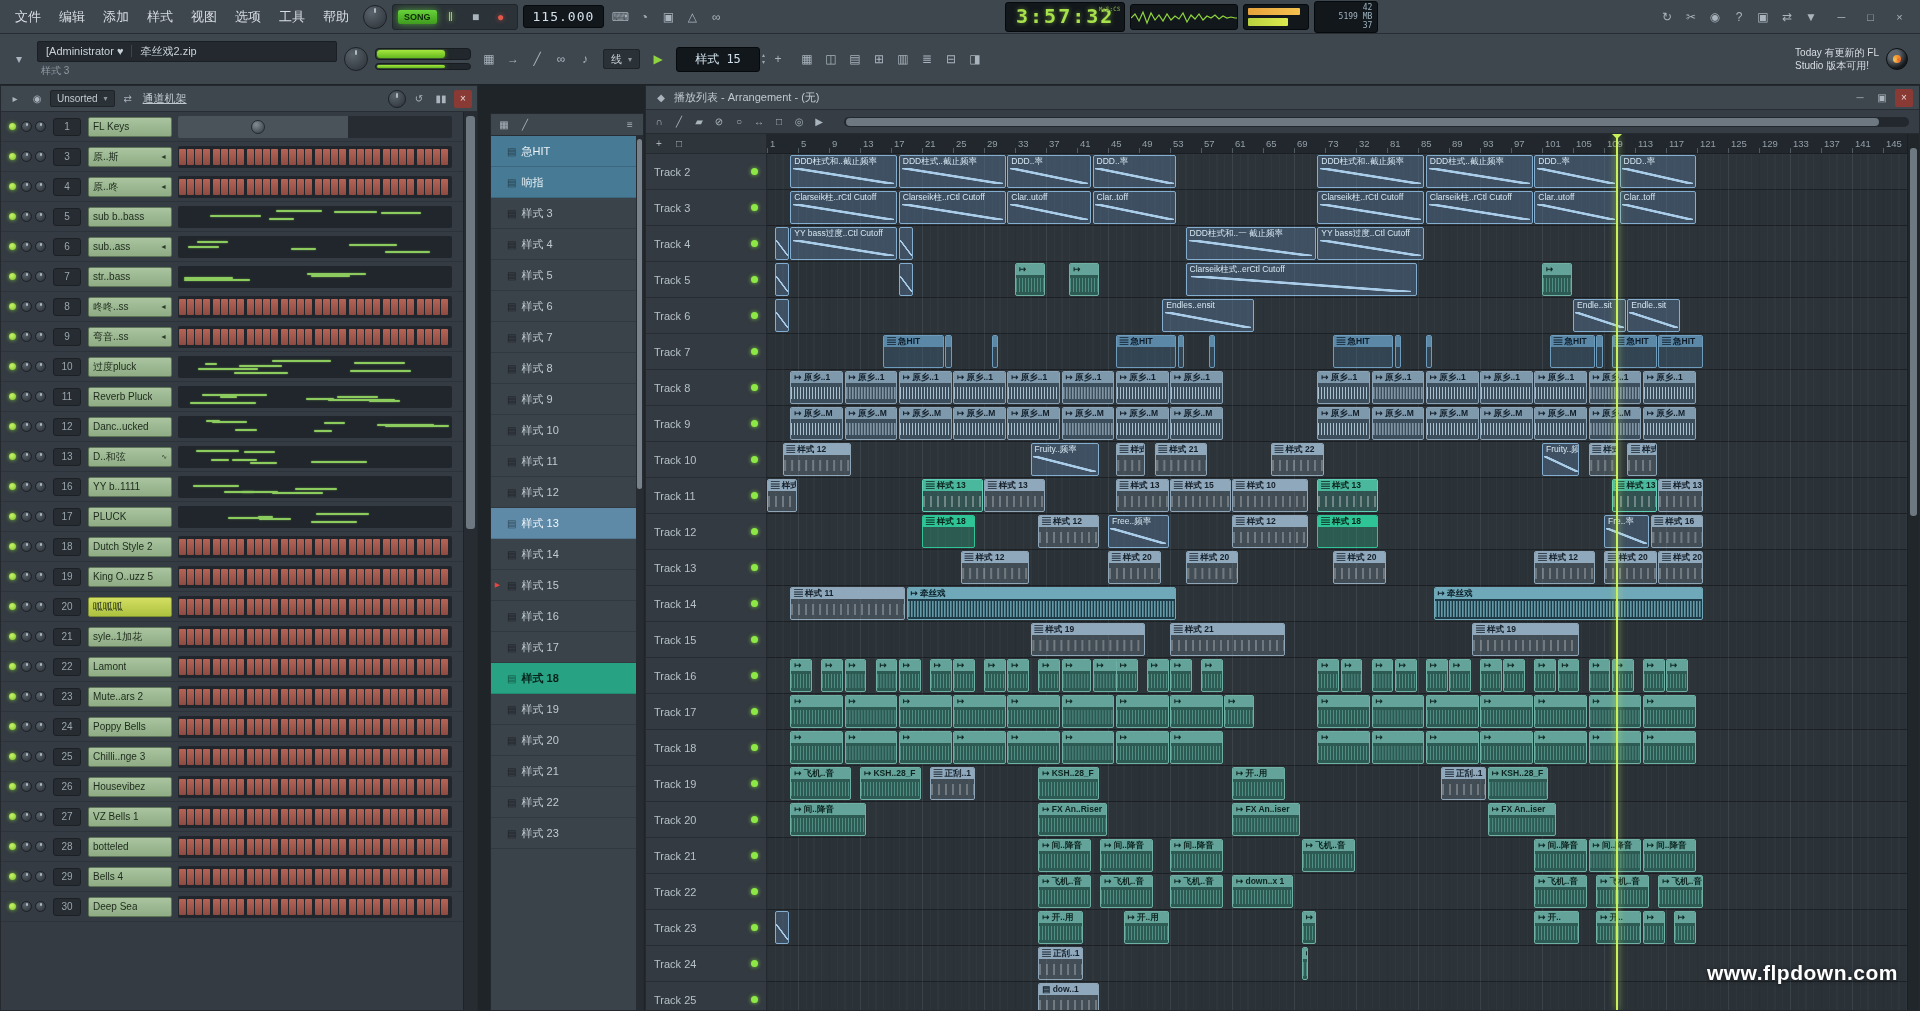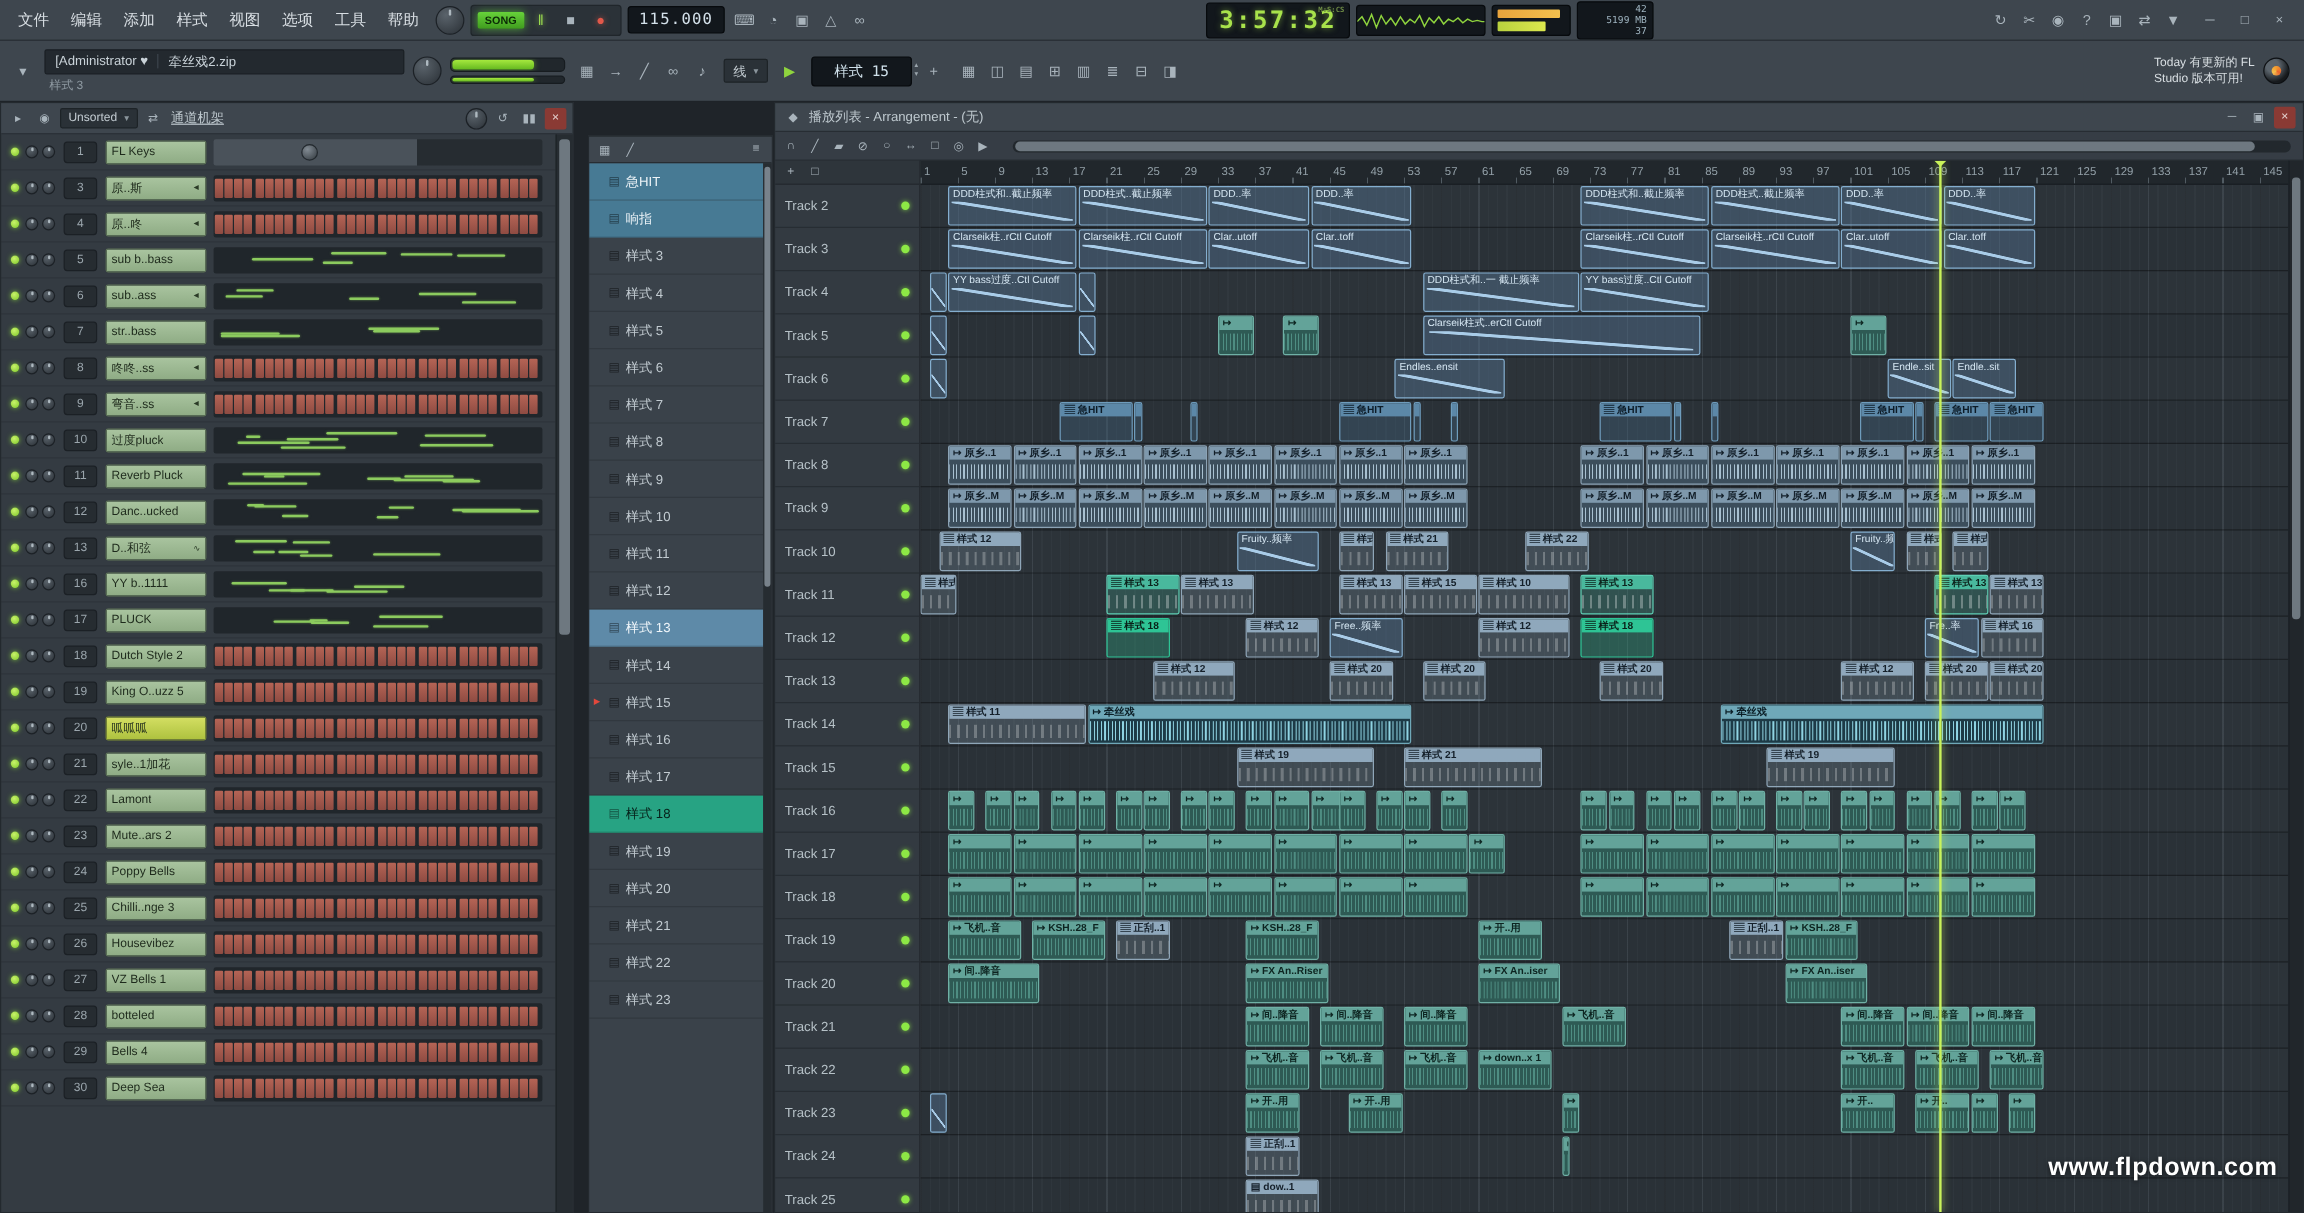--- a/index.html
+++ b/index.html
@@ -87,21 +87,21 @@
   .pl-item{height:31px;display:flex;align-items:center;gap:5px;padding-left:2px;border-bottom:1px solid rgba(0,0,0,.15);}
   .pl-mark{width:9px;font-size:7px;color:transparent;text-align:center;flex:none;}
   .pl-mark.on{color:#E2483C;}
   .pl-ico{font-size:10px;color:rgba(0,0,0,.5);flex:none;}
   .pl-name{font-size:11px;color:#C2CBD1;white-space:nowrap;overflow:hidden;}
   .pl-item.sel-blue{background:#477A94;}
   .pl-item.sel-blue .pl-name{color:#ECF3F7;}
   .pl-item.sel-light{background:#5E8AA8;}
   .pl-item.sel-light .pl-name{color:#F0F6FA;}
   .pl-item.sel-green{background:#27A383;}
-  .pl-item.sel-green .pl-name{color:#06211A;font-weight:normal;}
+  .pl-item.sel-green .pl-name{color:#06211A;font-weight:bold;}
   
   #playlist{position:absolute;left:645px;top:0;right:0;bottom:0;background:#2A3137;border:1px solid #23292E;}
   #plw-title{height:24px;background:#3E464E;border-bottom:1px solid #272D33;display:flex;align-items:center;gap:4px;padding:0 6px;}
   .plw-name{font-size:11px;color:#BFC9CF;}
   #plw-toolbar{height:24px;background:#363D45;border-bottom:1px solid #252B30;display:flex;align-items:center;padding:0 4px;gap:2px;}
   #hscroll{flex:1;height:10px;margin:0 6px 0 14px;background:#22282D;border-radius:5px;position:relative;}
   #hscroll i{position:absolute;left:2px;top:1px;bottom:1px;width:97%;background:#6E7880;border-radius:4px;}
   #plw-body{position:absolute;top:48px;left:0;right:12px;bottom:0;display:flex;}
   #left-col{width:121px;background:#333A41;border-right:1px solid #23292E;flex:none;}
   #ruler-corner{height:20px;border-bottom:1px solid #23292E;display:flex;align-items:center;gap:2px;padding:0 4px;background:#2E353B;}
@@ -1462,21 +1462,21 @@
               <span class="rl" style="left: 282px;">37</span>
               <span class="rl" style="left: 313px;">41</span>
               <span class="rl" style="left: 344px;">45</span>
               <span class="rl" style="left: 375px;">49</span>
               <span class="rl" style="left: 406px;">53</span>
               <span class="rl" style="left: 437px;">57</span>
               <span class="rl" style="left: 468px;">61</span>
               <span class="rl" style="left: 499px;">65</span>
               <span class="rl" style="left: 530px;">69</span>
               <span class="rl" style="left: 561px;">73</span>
-              <span class="rl" style="left: 592px;">77</span>
+              <span class="rl" style="left: 592px;">32</span>
               <span class="rl" style="left: 623px;">81</span>
               <span class="rl" style="left: 654px;">85</span>
               <span class="rl" style="left: 685px;">89</span>
               <span class="rl" style="left: 716px;">93</span>
               <span class="rl" style="left: 747px;">97</span>
               <span class="rl" style="left: 778px;">101</span>
               <span class="rl" style="left: 809px;">105</span>
               <span class="rl" style="left: 840px;">109</span>
               <span class="rl" style="left: 871px;">113</span>
               <span class="rl" style="left: 902px;">117</span>

